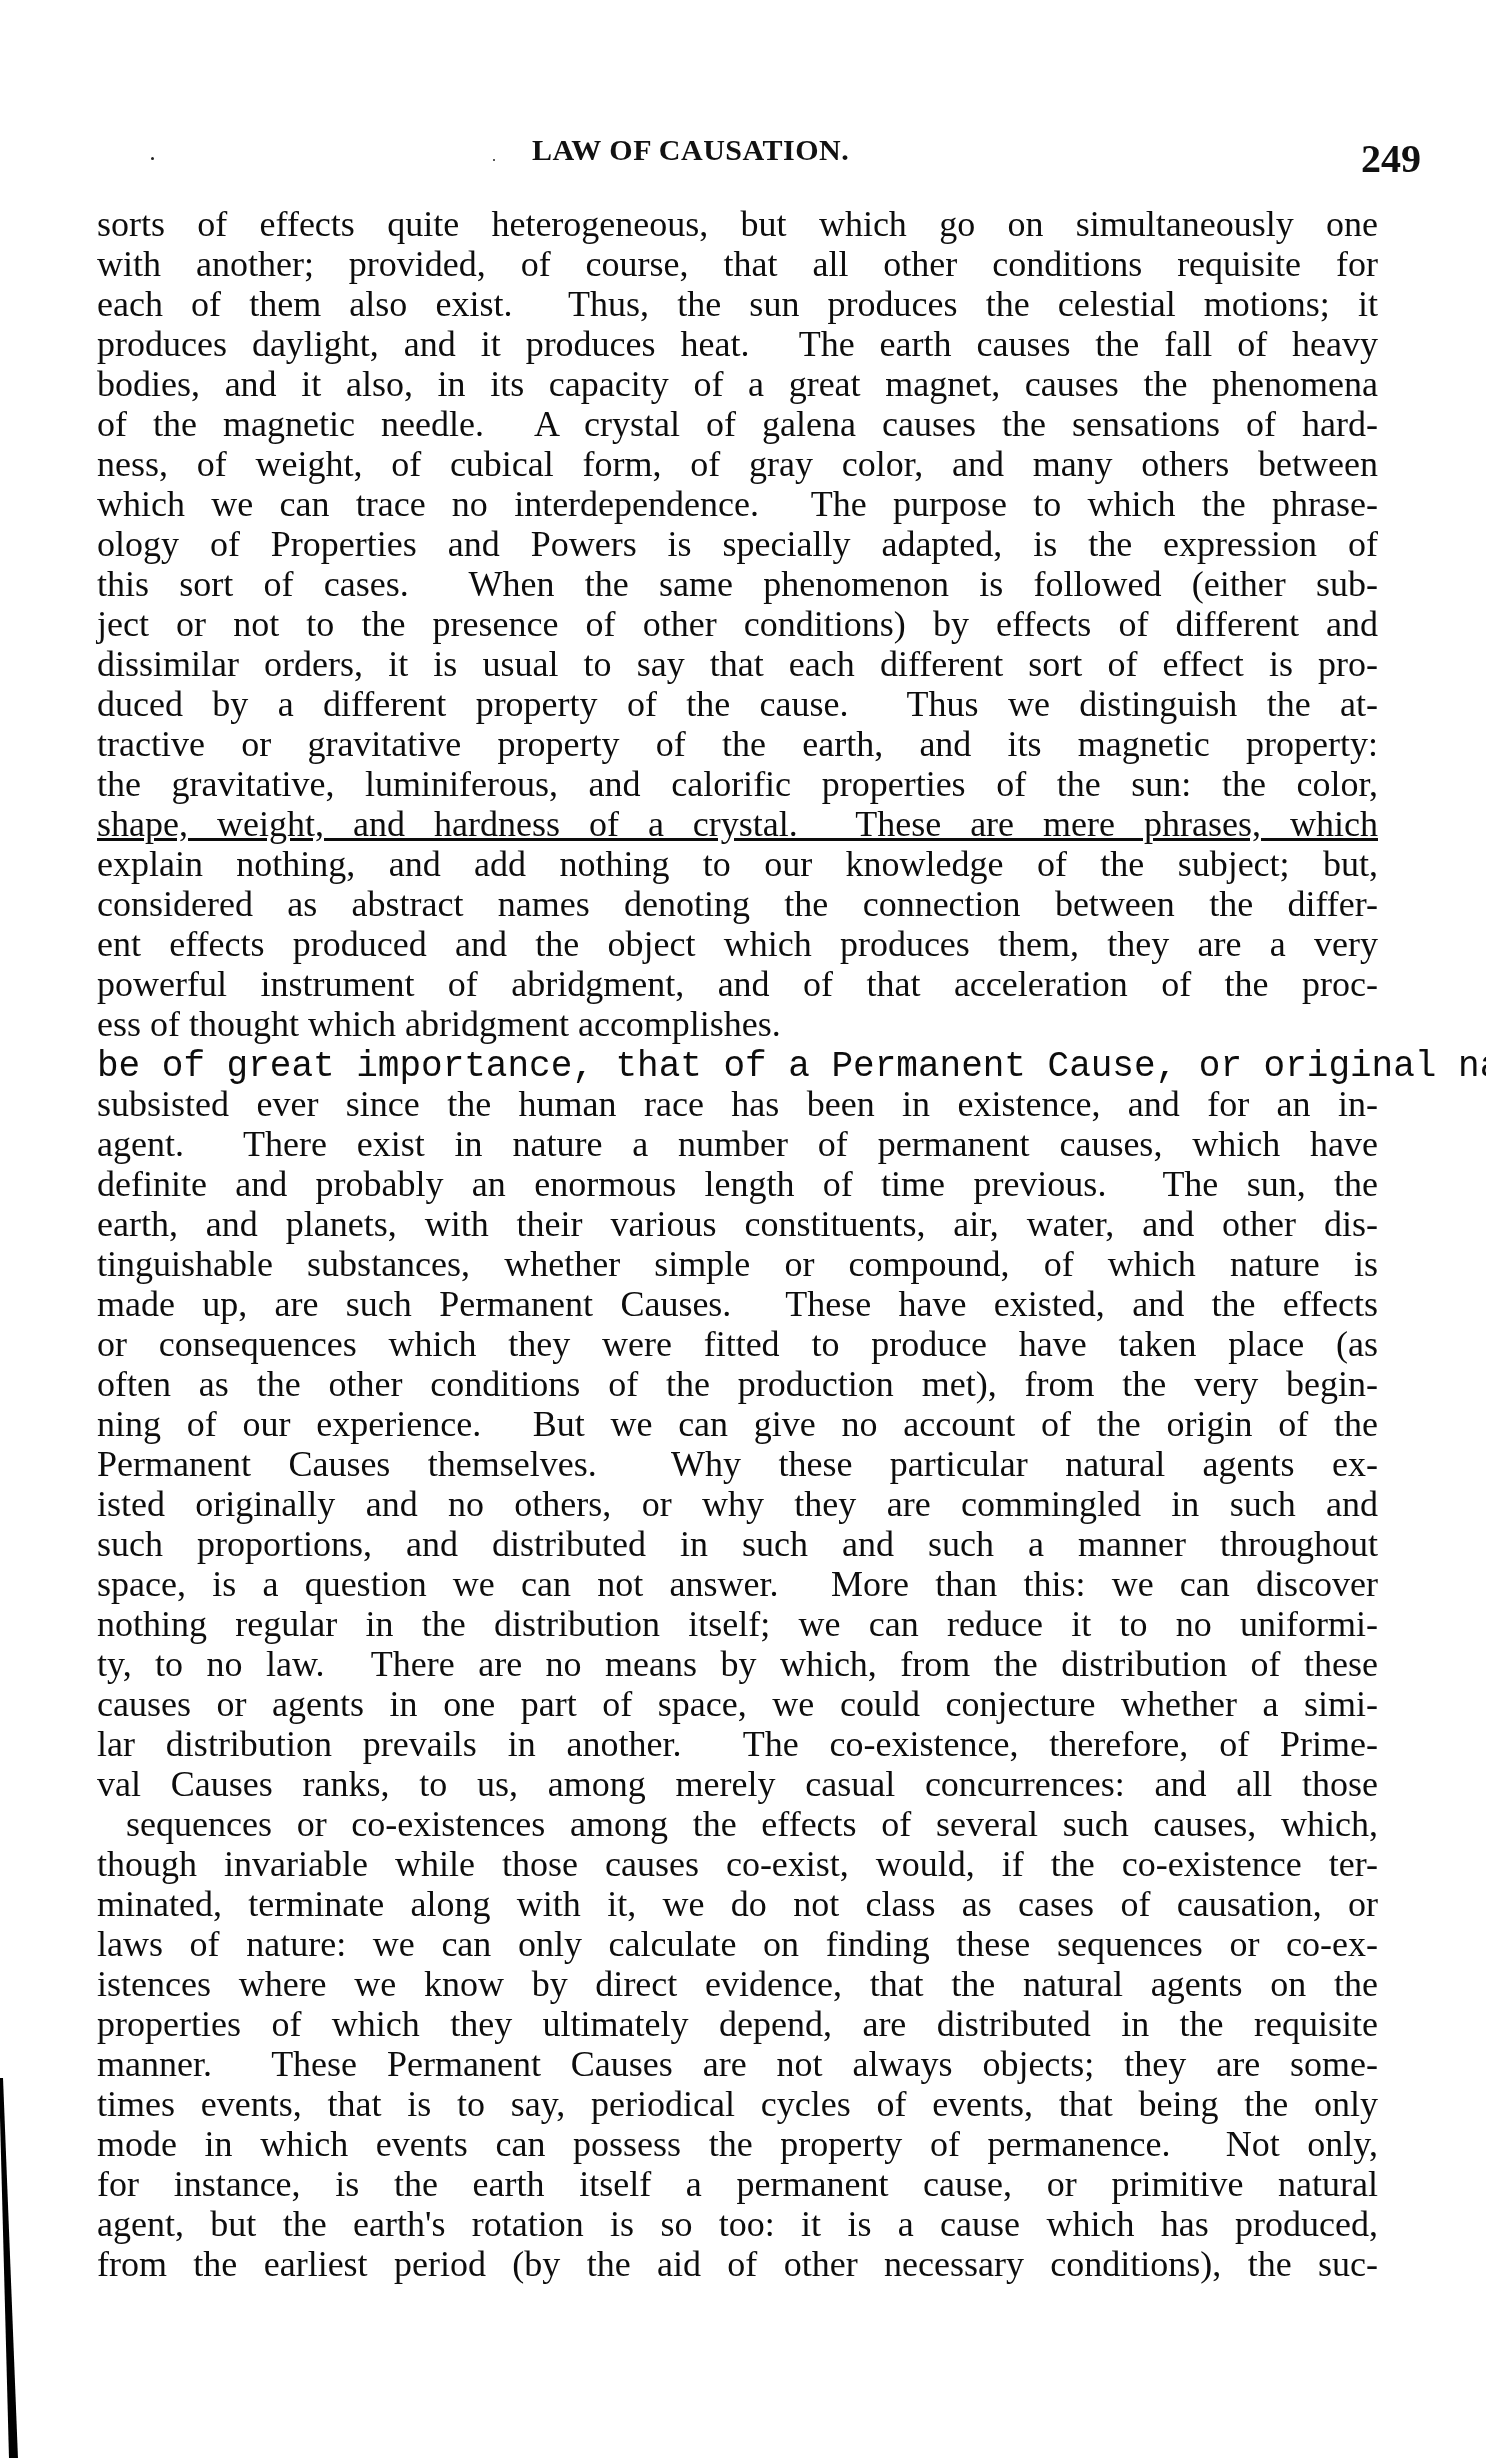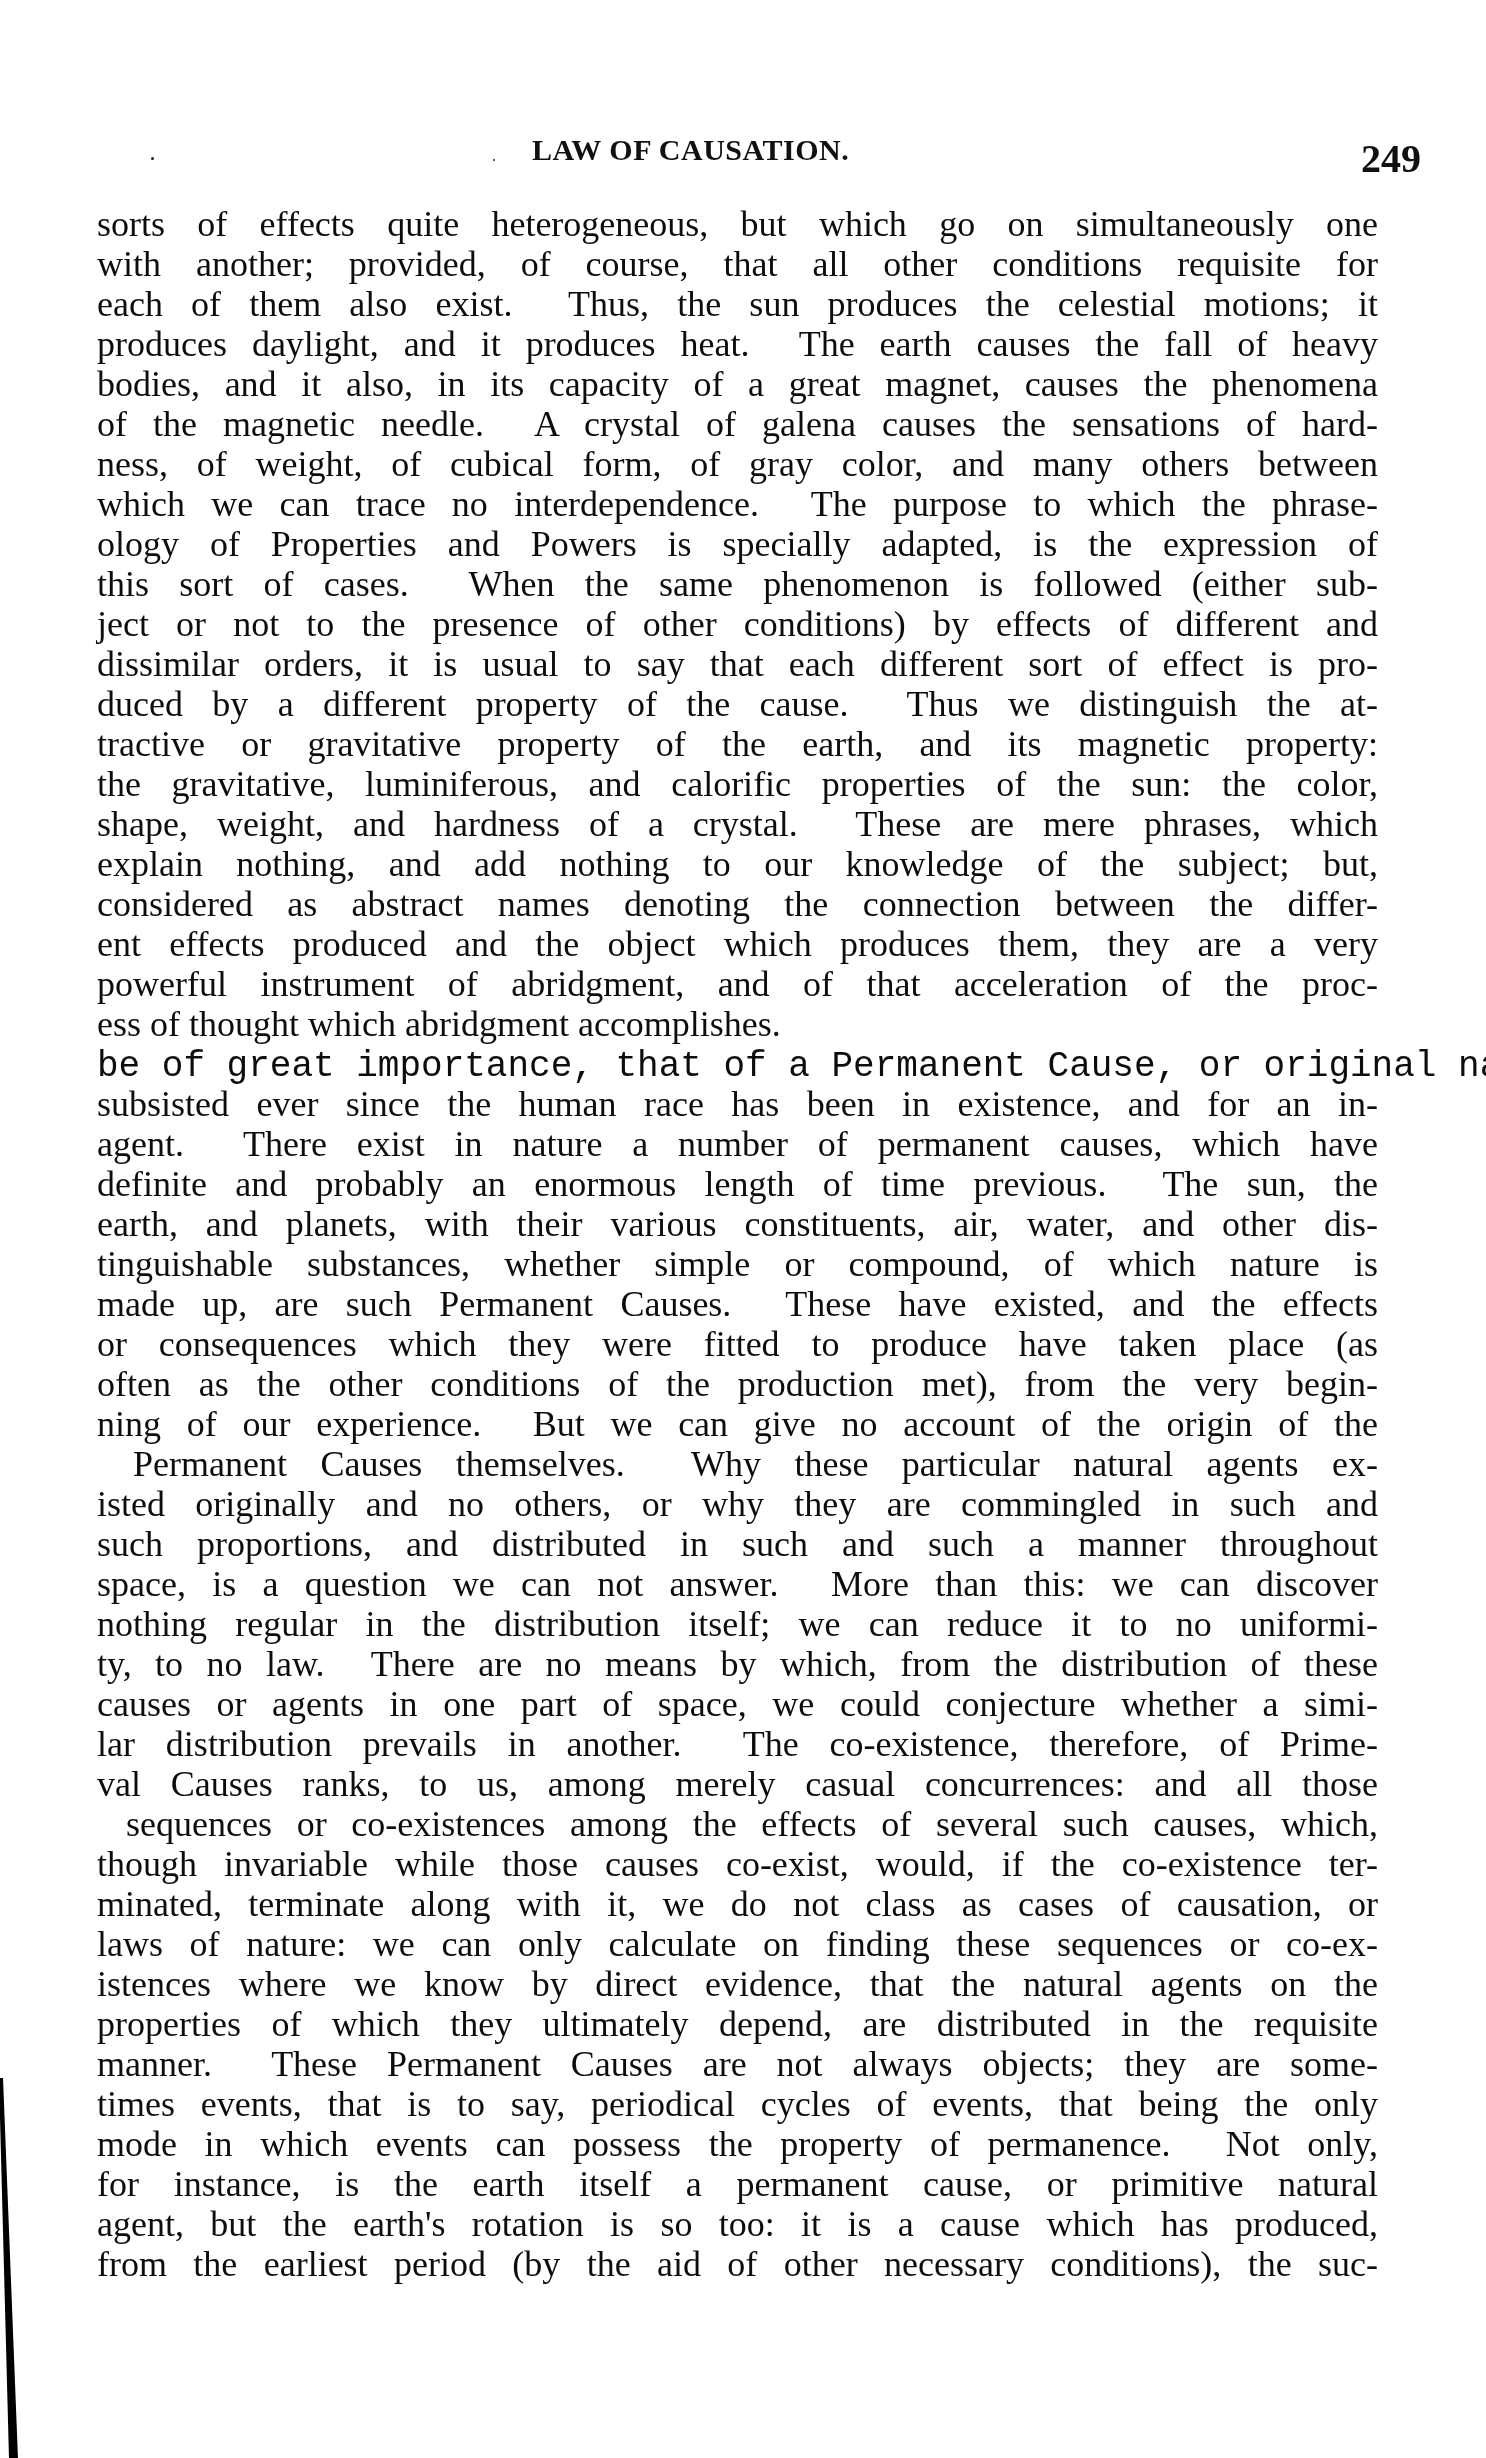--- a/index.html
+++ b/index.html
@@ -58,39 +58,39 @@
         <span class="line" style="white-space: nowrap; display: block;"><span style="white-space: pre; word-spacing: 0px;">of the magnetic needle.  A crystal of galena causes the sensations of hard-</span></span>
         <span class="line" style="white-space: nowrap; display: block;"><span style="white-space: pre; word-spacing: 0px;">ness, of weight, of cubical form, of gray color, and many others between</span></span>
         <span class="line" style="white-space: nowrap; display: block;"><span style="white-space: pre; word-spacing: 0px;">which we can trace no interdependence.  The purpose to which the phrase-</span></span>
         <span class="line" style="white-space: nowrap; display: block;"><span style="white-space: pre; word-spacing: 0px;">ology of Properties and Powers is specially adapted, is the expression of</span></span>
         <span class="line" style="white-space: nowrap; display: block;"><span style="white-space: pre; word-spacing: 0px;">this sort of cases.  When the same phenomenon is followed (either sub-</span></span>
         <span class="line" style="white-space: nowrap; display: block;"><span style="white-space: pre; word-spacing: 0px;">ject or not to the presence of other conditions) by effects of different and</span></span>
         <span class="line" style="white-space: nowrap; display: block;"><span style="white-space: pre; word-spacing: 0px;">dissimilar orders, it is usual to say that each different sort of effect is pro-</span></span>
         <span class="line" style="white-space: nowrap; display: block;"><span style="white-space: pre; word-spacing: 0px;">duced by a different property of the cause.  Thus we distinguish the at-</span></span>
         <span class="line" style="white-space: nowrap; display: block;"><span style="white-space: pre; word-spacing: 0px;">tractive or gravitative property of the earth, and its magnetic property:</span></span>
         <span class="line" style="white-space: nowrap; display: block;"><span style="white-space: pre; word-spacing: 0px;">the gravitative, luminiferous, and calorific properties of the sun: the color,</span></span>
-        <span class="line" style="white-space: nowrap; display: block;"><span style="white-space: pre; word-spacing: 0px;">shape, weight, and hardness of a crystal.  These are mere phrases, which</span></span>
+        <span class="line" style="white-space: nowrap; display: block;"><span style="white-space: pre; word-spacing: 0px; text-decoration: underline;">shape, weight, and hardness of a crystal.  These are mere phrases, which</span></span>
         <span class="line" style="white-space: nowrap; display: block;"><span style="white-space: pre; word-spacing: 0px;">explain nothing, and add nothing to our knowledge of the subject; but,</span></span>
         <span class="line" style="white-space: nowrap; display: block;"><span style="white-space: pre; word-spacing: 0px;">considered as abstract names denoting the connection between the differ-</span></span>
         <span class="line" style="white-space: nowrap; display: block;"><span style="white-space: pre; word-spacing: 0px;">ent effects produced and the object which produces them, they are a very</span></span>
         <span class="line" style="white-space: nowrap; display: block;"><span style="white-space: pre; word-spacing: 0px;">powerful instrument of abridgment, and of that acceleration of the proc-</span></span>
         <span class="line last" style="white-space: pre;">ess of thought which abridgment accomplishes.</span>
       </div>
       <div>
         <span class="line" style="white-space: nowrap; display: block;"><span style="white-space: pre; word-spacing: 0px; font-family: Liberation Mono, monospace;">be of great importance, that of a Permanent Cause, or original natural</span></span>
         <span class="line" style="white-space: nowrap; display: block;"><span style="white-space: pre; word-spacing: 0px;">subsisted ever since the human race has been in existence, and for an in-</span></span>
         <span class="line" style="white-space: nowrap; display: block;"><span style="white-space: pre; word-spacing: 0px;">agent.  There exist in nature a number of permanent causes, which have</span></span>
         <span class="line" style="white-space: nowrap; display: block;"><span style="white-space: pre; word-spacing: 0px;">definite and probably an enormous length of time previous.  The sun, the</span></span>
         <span class="line" style="white-space: nowrap; display: block;"><span style="white-space: pre; word-spacing: 0px;">earth, and planets, with their various constituents, air, water, and other dis-</span></span>
         <span class="line" style="white-space: nowrap; display: block;"><span style="white-space: pre; word-spacing: 0px;">tinguishable substances, whether simple or compound, of which nature is</span></span>
         <span class="line" style="white-space: nowrap; display: block;"><span style="white-space: pre; word-spacing: 0px;">made up, are such Permanent Causes.  These have existed, and the effects</span></span>
         <span class="line" style="white-space: nowrap; display: block;"><span style="white-space: pre; word-spacing: 0px; margin-top: 48px;">or consequences which they were fitted to produce have taken place (as</span></span>
         <span class="line" style="white-space: nowrap; display: block;"><span style="white-space: pre; word-spacing: 0px;">often as the other conditions of the production met), from the very begin-</span></span>
         <span class="line" style="white-space: nowrap; display: block;"><span style="white-space: pre; word-spacing: 0px;">ning of our experience.  But we can give no account of the origin of the</span></span>
-        <span class="line" style="white-space: nowrap; display: block;"><span style="white-space: pre; word-spacing: 0px; margin-left: 36px;">Permanent Causes themselves.  Why these particular natural agents ex-</span></span>
+        <span class="line" style="white-space: nowrap; display: block;"><span style="white-space: pre; word-spacing: 0px;">Permanent Causes themselves.  Why these particular natural agents ex-</span></span>
         <span class="line" style="white-space: nowrap; display: block;"><span style="white-space: pre; word-spacing: 0px;">isted originally and no others, or why they are commingled in such and</span></span>
         <span class="line" style="white-space: nowrap; display: block;"><span style="white-space: pre; word-spacing: 0px;">such proportions, and distributed in such and such a manner throughout</span></span>
         <span class="line" style="white-space: nowrap; display: block;"><span style="white-space: pre; word-spacing: 0px;">space, is a question we can not answer.  More than this: we can discover</span></span>
         <span class="line" style="white-space: nowrap; display: block;"><span style="white-space: pre; word-spacing: 0px;">nothing regular in the distribution itself; we can reduce it to no uniformi-</span></span>
         <span class="line" style="white-space: nowrap; display: block;"><span style="white-space: pre; word-spacing: 0px;">ty, to no law.  There are no means by which, from the distribution of these</span></span>
         <span class="line" style="white-space: nowrap; display: block;"><span style="white-space: pre; word-spacing: 0px;">causes or agents in one part of space, we could conjecture whether a simi-</span></span>
         <span class="line" style="white-space: nowrap; display: block;"><span style="white-space: pre; word-spacing: 0px;">lar distribution prevails in another.  The co-existence, therefore, of Prime-</span></span>
         <span class="line" style="white-space: nowrap; display: block;"><span style="white-space: pre; word-spacing: 0px;">val Causes ranks, to us, among merely casual concurrences: and all those</span></span>
         <span class="line" style="white-space: nowrap; display: block;"><span style="white-space: pre; word-spacing: 0px; margin-left: 29px;">sequences or co-existences among the effects of several such causes, which,</span></span>
         <span class="line" style="white-space: nowrap; display: block;"><span style="white-space: pre; word-spacing: 0px;">though invariable while those causes co-exist, would, if the co-existence ter-</span></span>

